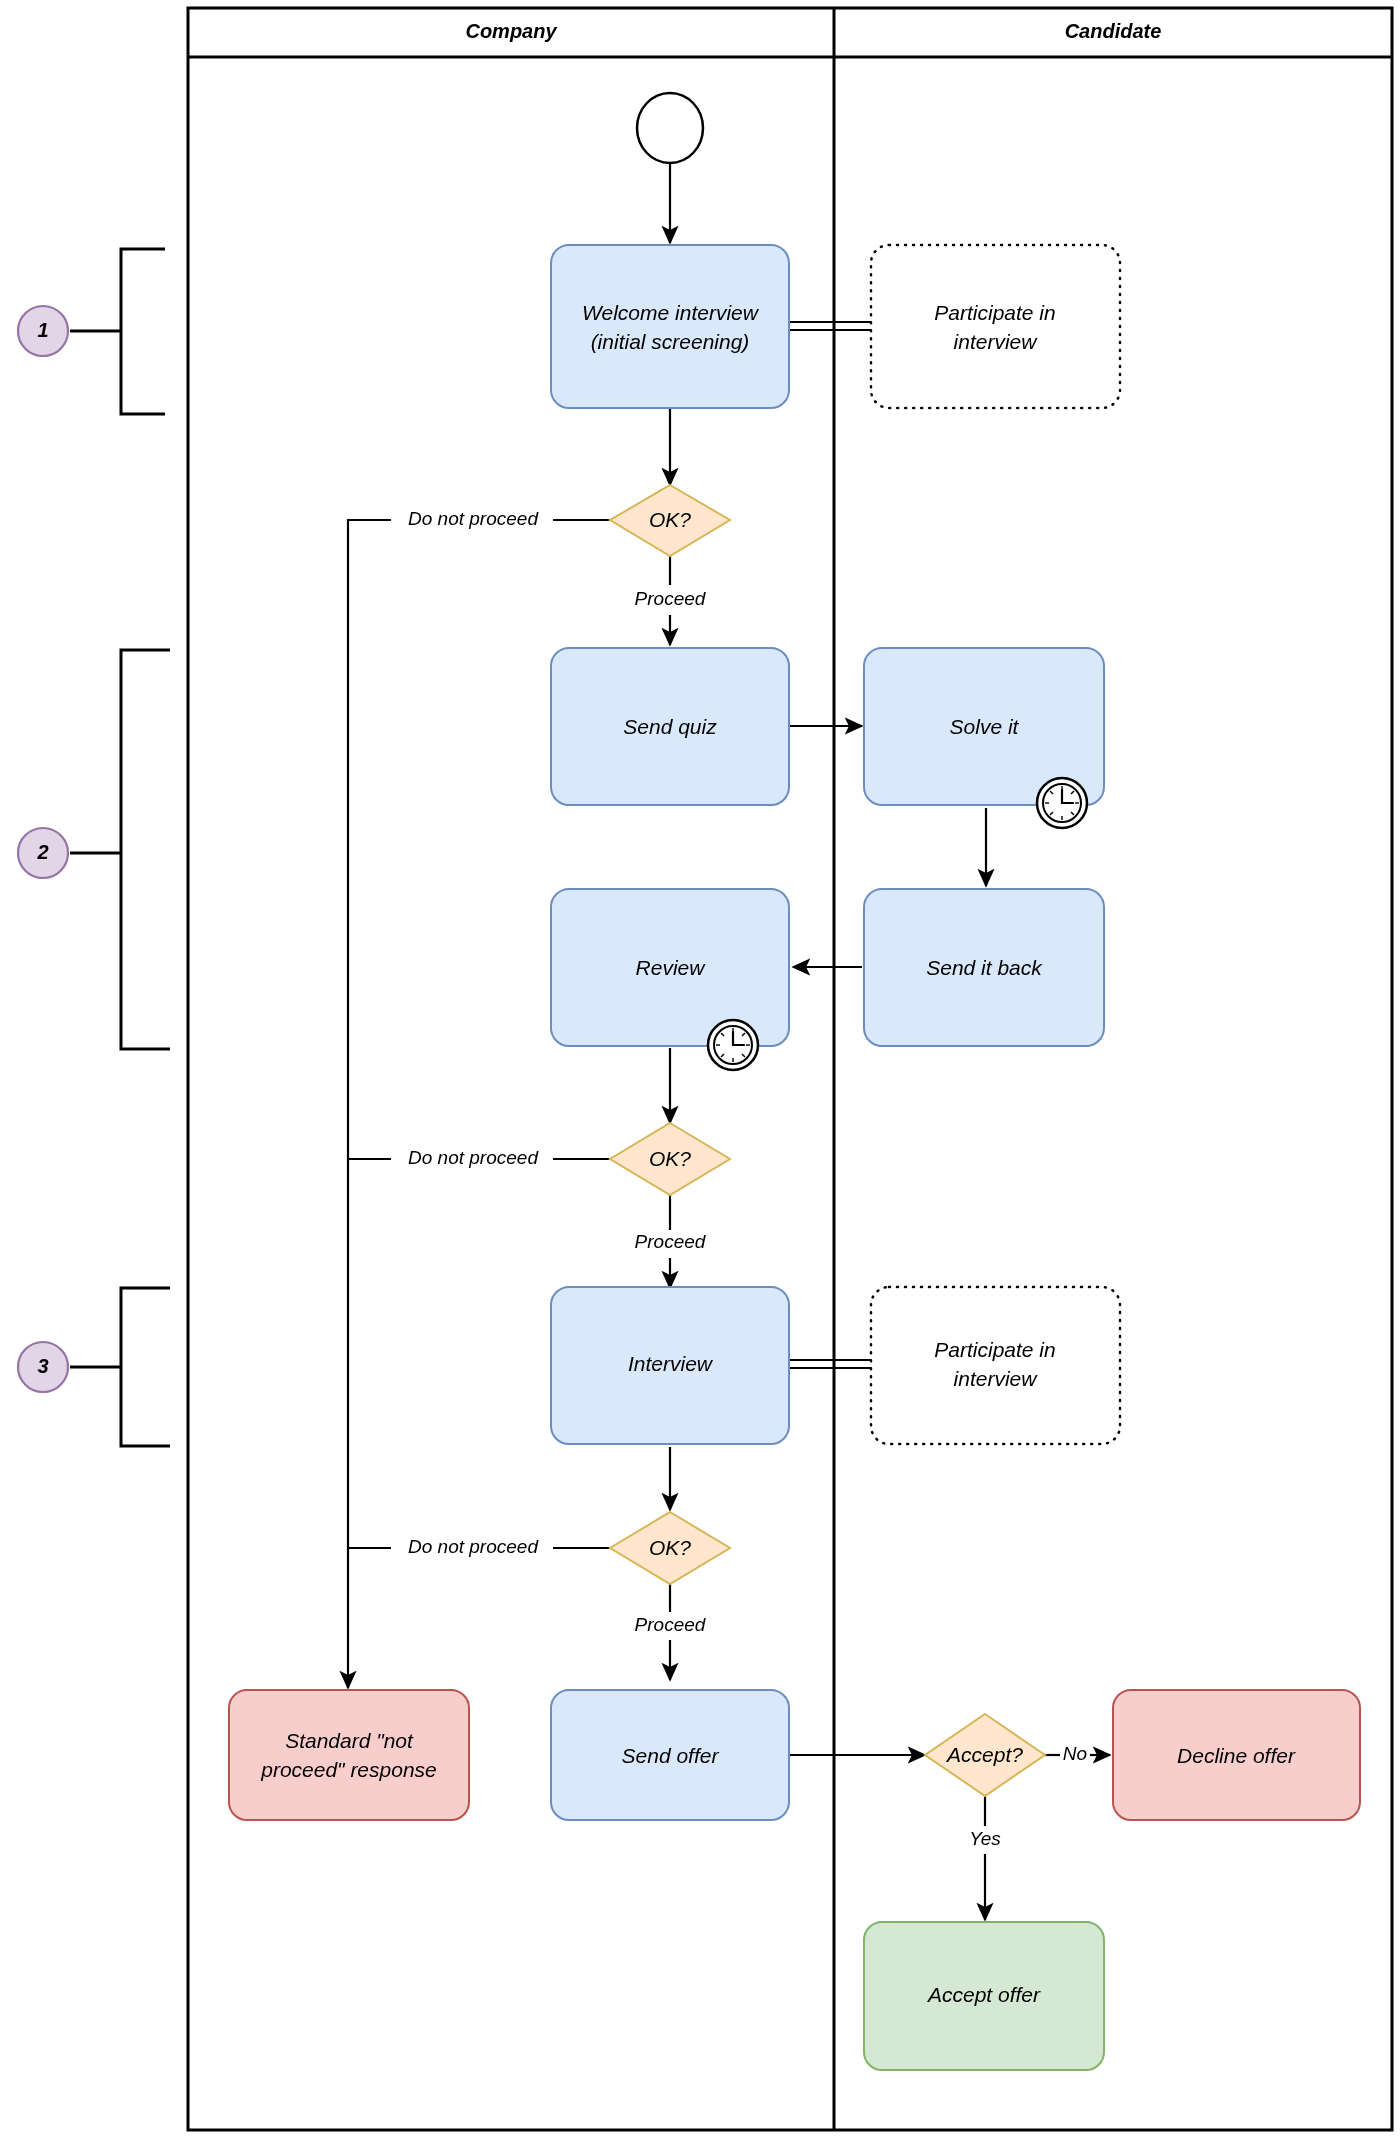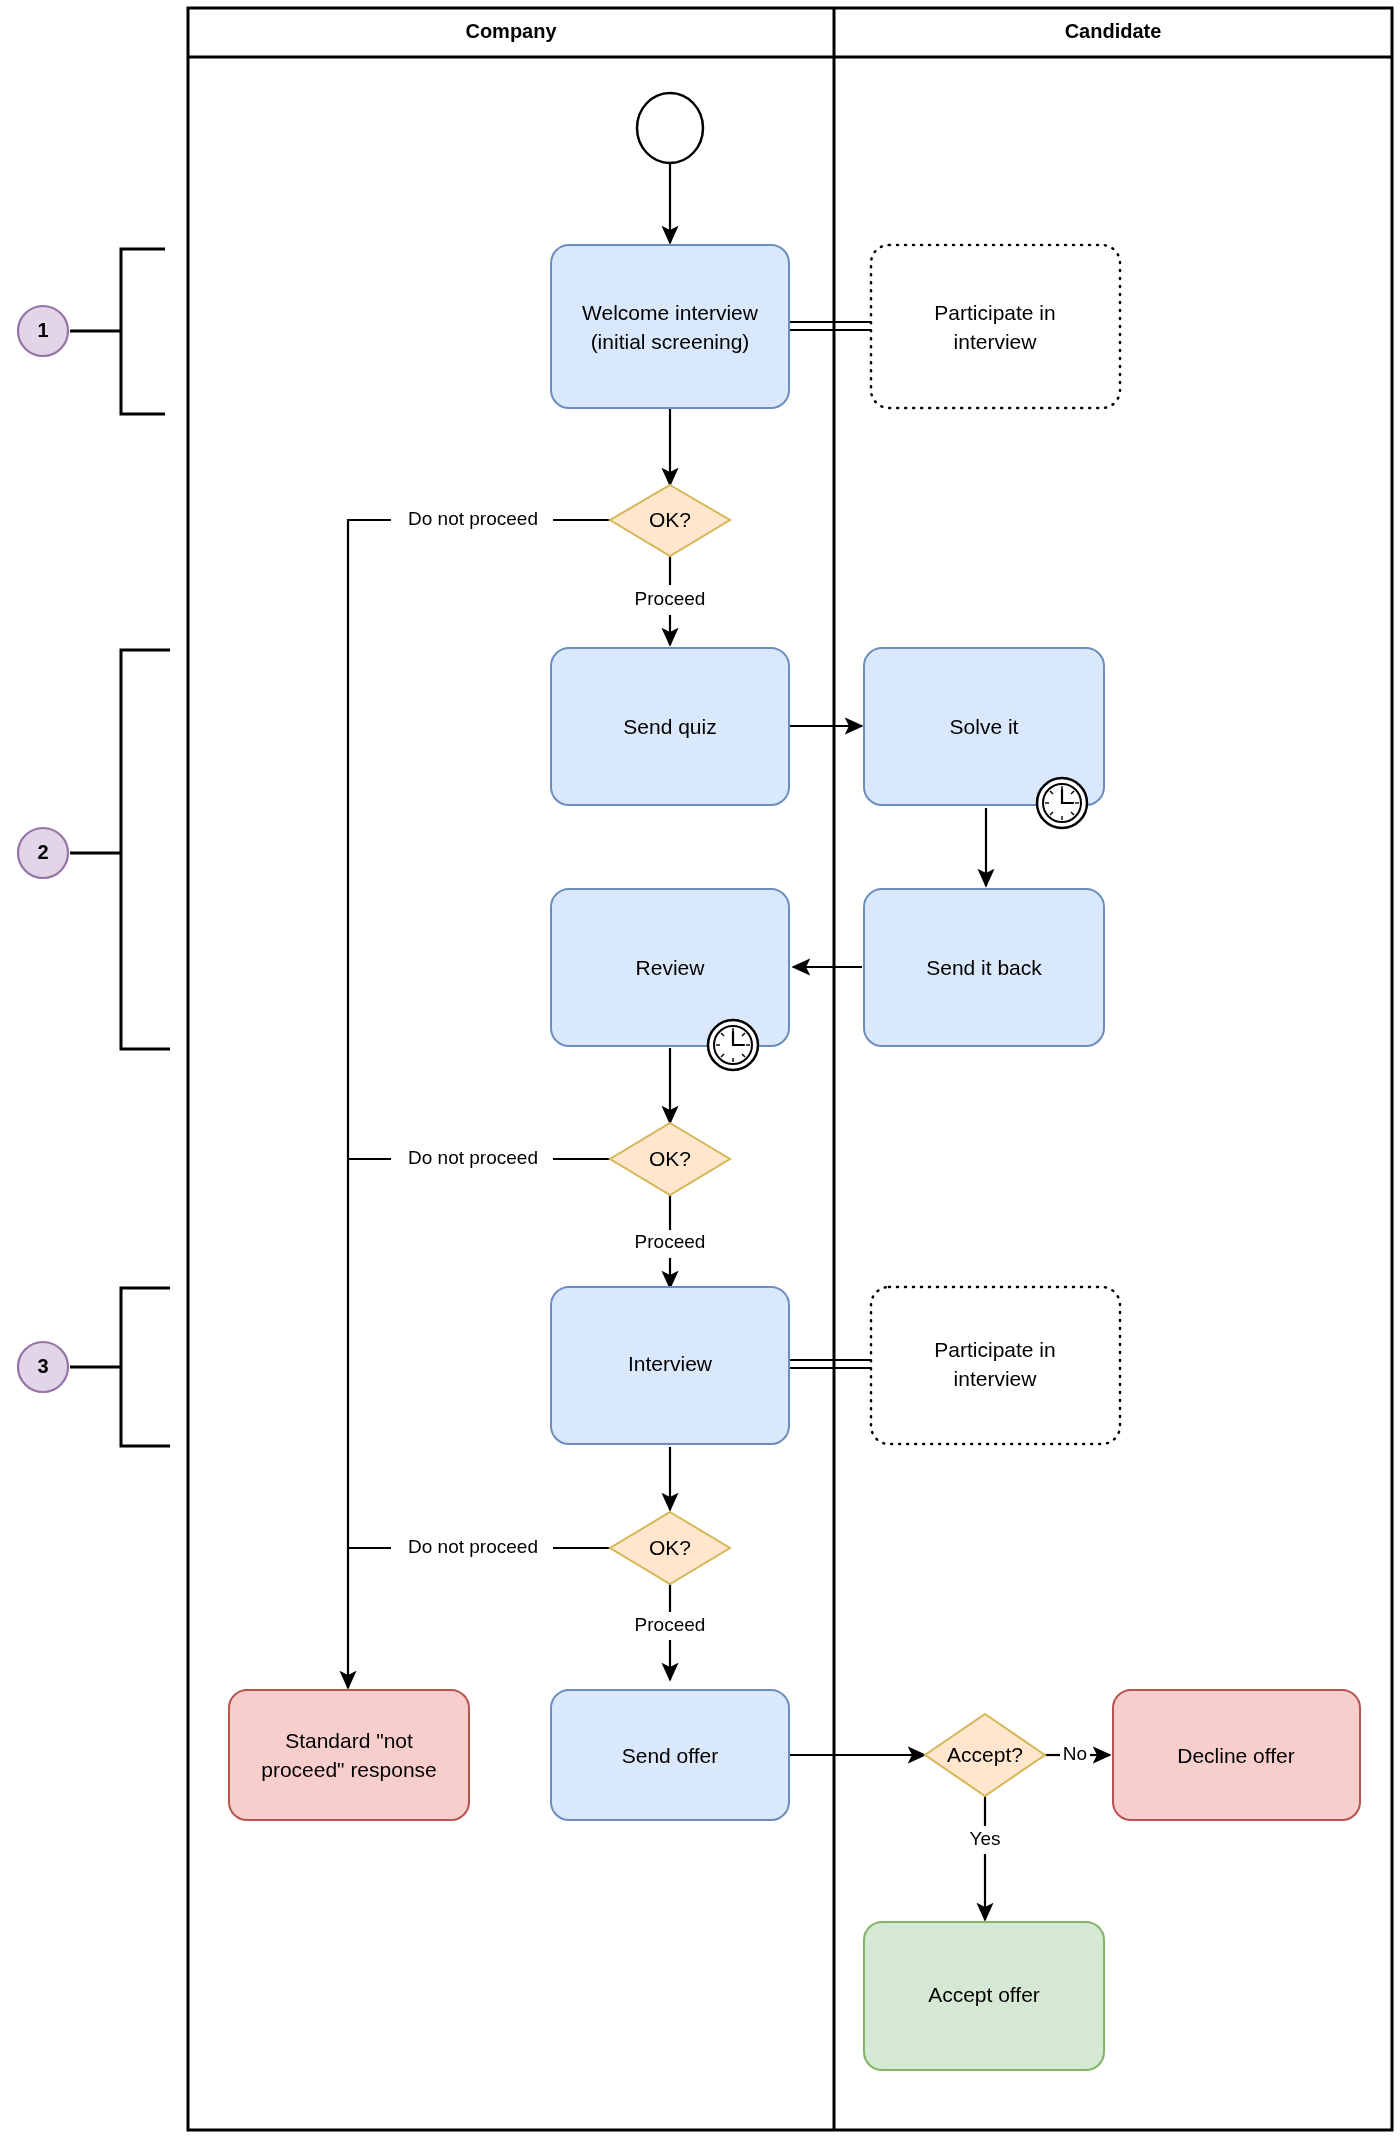--- a/index.html
+++ b/index.html
@@ -10,20 +10,21 @@
   body {
     width: 1400px;
     height: 2138px;
     font-family: "Liberation Sans", sans-serif;
     overflow: hidden;
   }
   #diagram-root {
     position: relative;
     width: 1400px;
     height: 2138px;
+    font-style: italic;
   }
   svg.canvas {
     position: absolute;
     top: 0;
     left: 0;
     width: 1400px;
     height: 2138px;
     display: block;
   }
   .lane-header-text {

